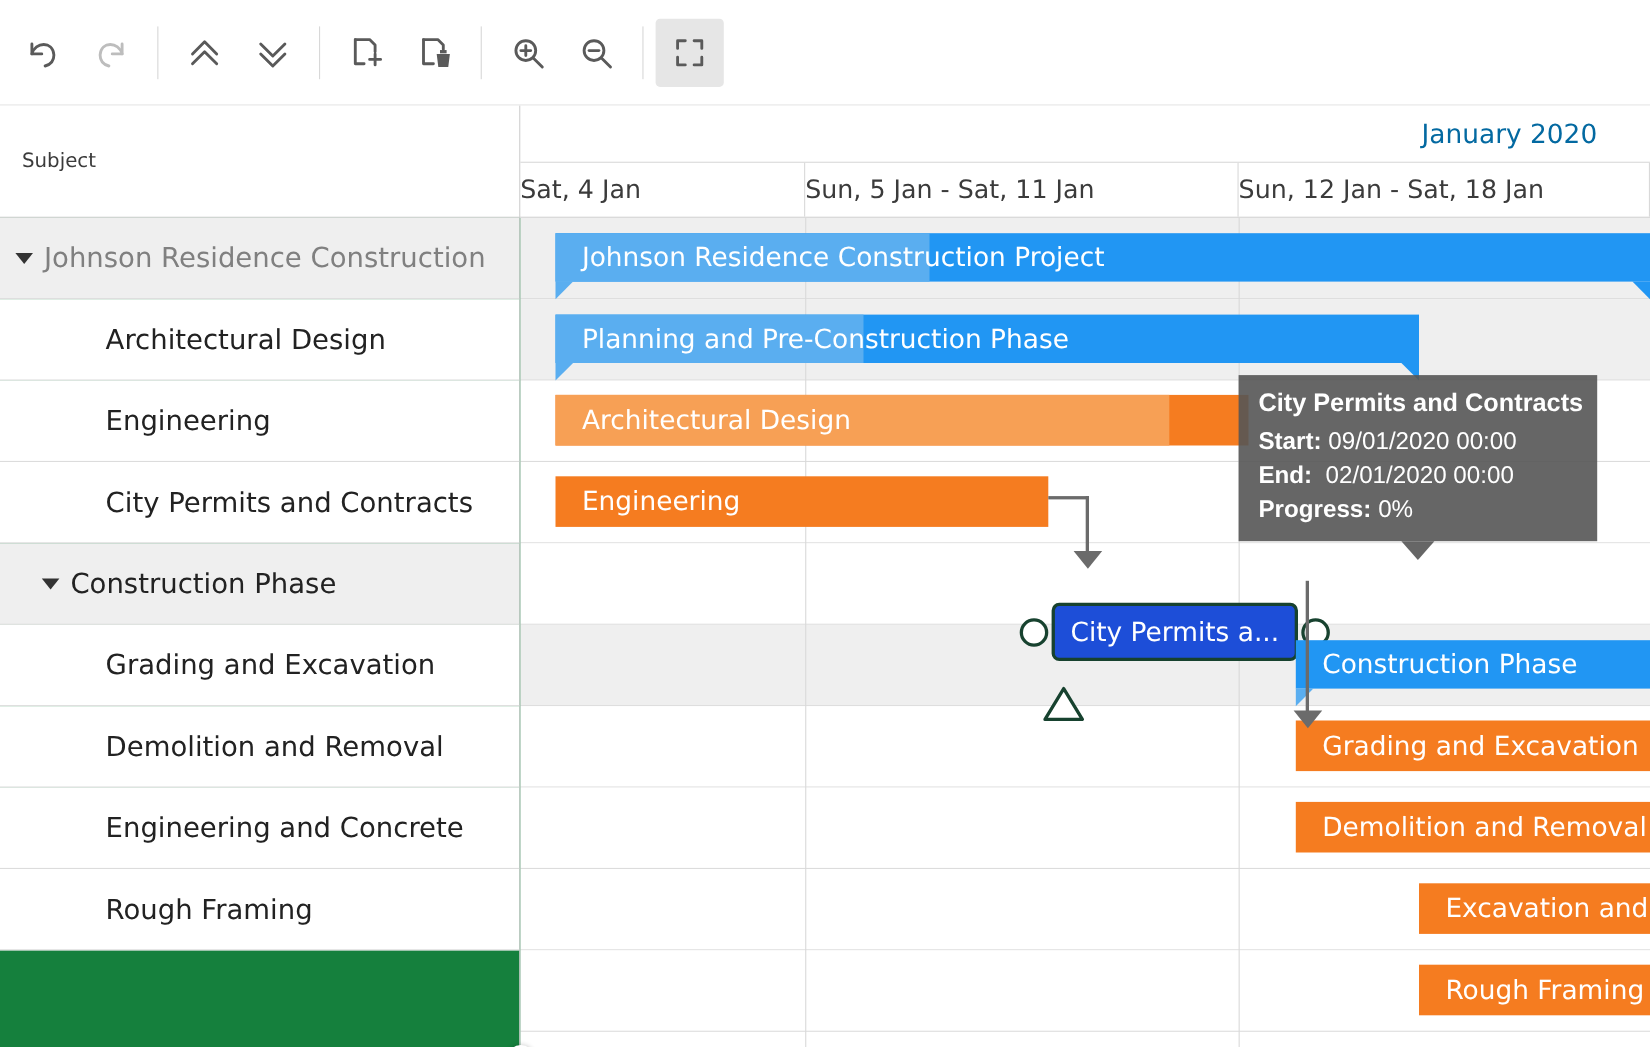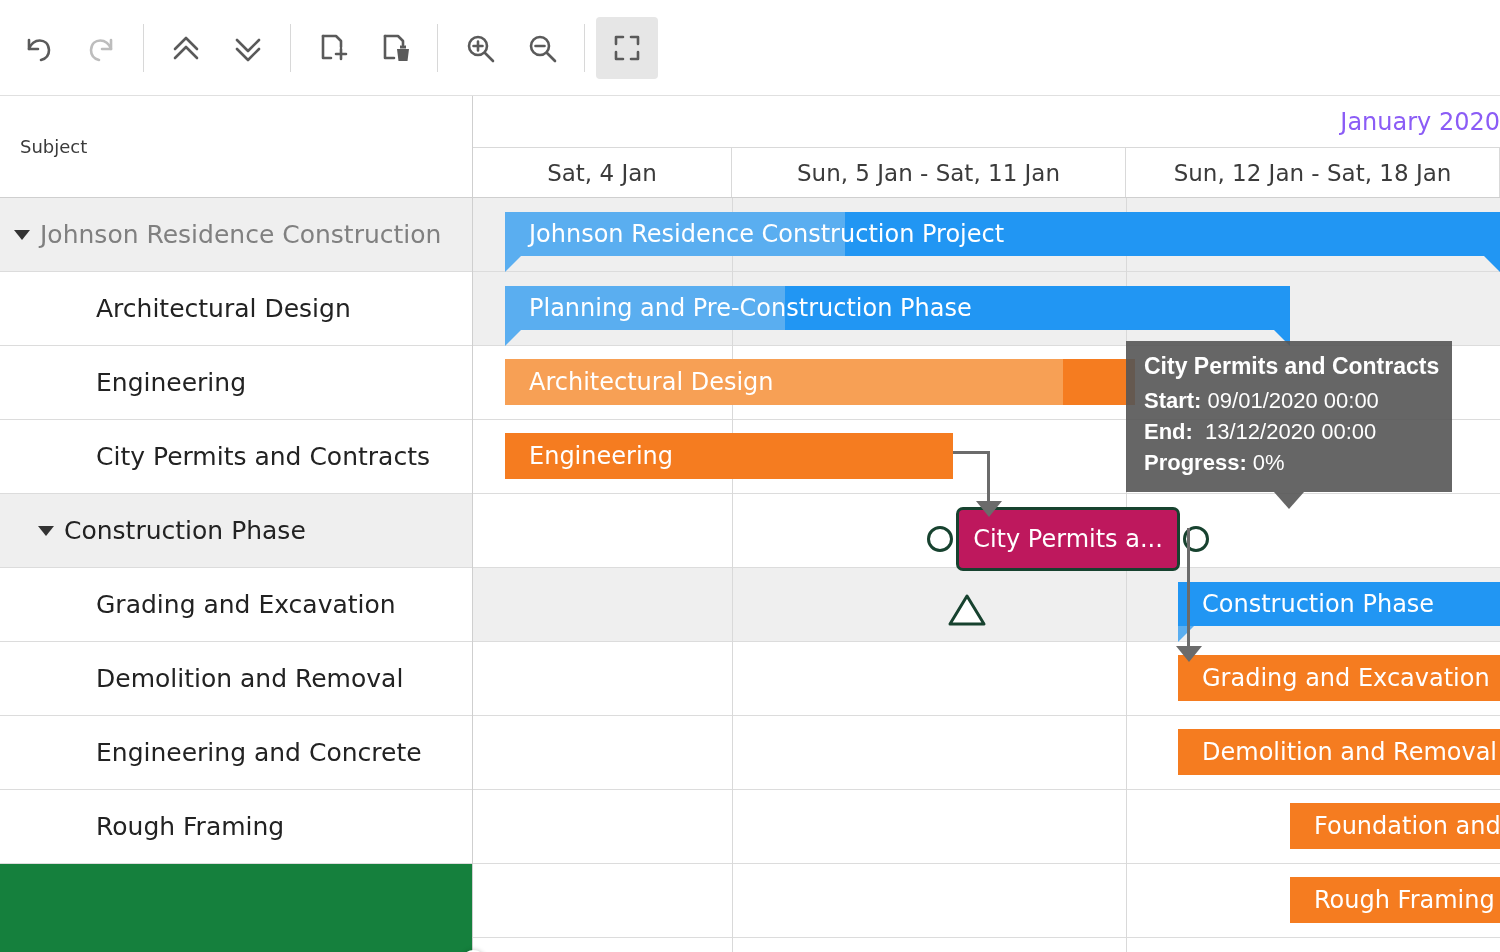--- a/index.html
+++ b/index.html
@@ -90,36 +90,37 @@
     left: 0; top: 0;
     width: 1027px;
     height: 52px;
     border-bottom: 1px solid #d9d9d9;
     display: flex;
     align-items: center;
     justify-content: flex-end;
   }
   .hdr-month span {
     font-size: 24px;
-    color: #8b5cf6;
+    color: #0369a1;
+    padding-right: 48px;
   }
   .hdr-weeks {
     position: absolute;
     left: 0; top: 52px;
     width: 1027px;
     height: 50px;
     border-bottom: 1px solid #cfcfcf;
   }
   .hdr-week {
     position: absolute;
     top: 0;
     height: 49px;
     display: flex;
     align-items: center;
-    justify-content: center;
+    justify-content: flex-start;
     font-size: 23px;
     color: #3b3b3b;
     border-right: 1px solid #d9d9d9;
   }
 
   
   .body {
     position: absolute;
     left: 0; top: 198px;
     width: 1500px;
@@ -249,25 +250,26 @@
   }
   .bar.task .fill-prog {
     position: absolute;
     left: 0; top: 0;
     height: 46px;
     background: #f7a055;
   }
 
   
   .bar.selected {
-    height: 64px;
-    background: #be185d;
+    height: 53px;
+    background: #1d4ed8;
     border: 3px solid #17422f;
     border-radius: 7px;
     justify-content: center;
+    margin-top: 41px;
   }
   .bar.selected .bar-label { padding-left: 0; }
   .handle-circle {
     position: absolute;
     top: 50%;
     transform: translateY(-50%);
     width: 26px;
     height: 26px;
     border: 3px solid #17422f;
     border-radius: 50%;
@@ -561,21 +563,21 @@
             <div class="tail-l"></div>
             <span class="bar-label">Construction Phase</span>
           </div>
           <div class="bar task" style="left: 705px; width: 340px; top: 457px;">
             <span class="bar-label">Grading and Excavation</span>
           </div>
           <div class="bar task" style="left: 705px; width: 340px; top: 531px;">
             <span class="bar-label">Demolition and Removal</span>
           </div>
           <div class="bar task" style="left: 817px; width: 228px; top: 605px;">
-            <span class="bar-label">Foundation and</span>
+            <span class="bar-label">Excavation and</span>
           </div>
           <div class="bar task" style="left: 817px; width: 228px; top: 679px;">
             <span class="bar-label">Rough Framing</span>
           </div>
         </div>
     </div>
 
     <div class="splitter">
       
       
@@ -584,21 +586,21 @@
   </div>
 
   <div class="tooltip">
     <div class="tt-title">City Permits and Contracts</div>
     <div class="tt-row">
       <b>Start:</b>
       <span>09/01/2020 00:00</span>
     </div>
     <div class="tt-row">
       <b>End:</b>
-      <span style="margin-left:6px">13/12/2020 00:00</span>
+      <span style="margin-left:6px">02/01/2020 00:00</span>
     </div>
     <div class="tt-row">
       <b>Progress:</b>
       <span>0%</span>
     </div>
     <div class="tt-pointer"></div>
   </div>
 
 </div>
 

